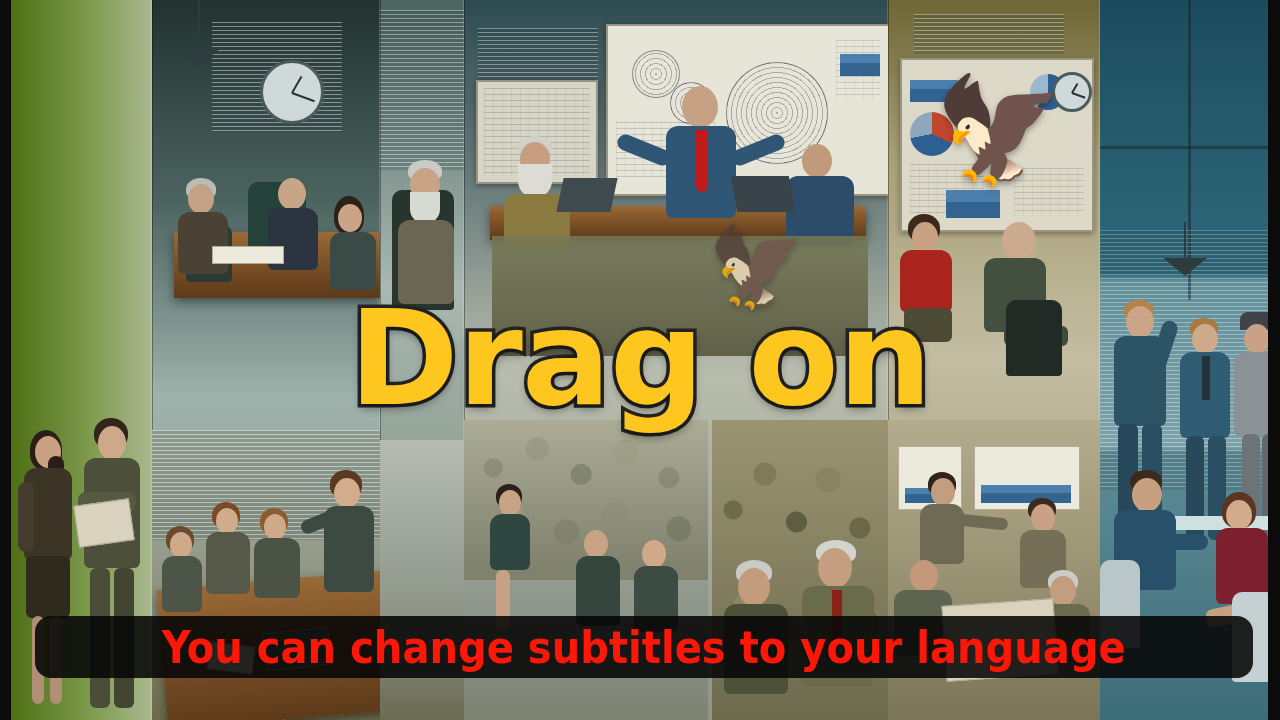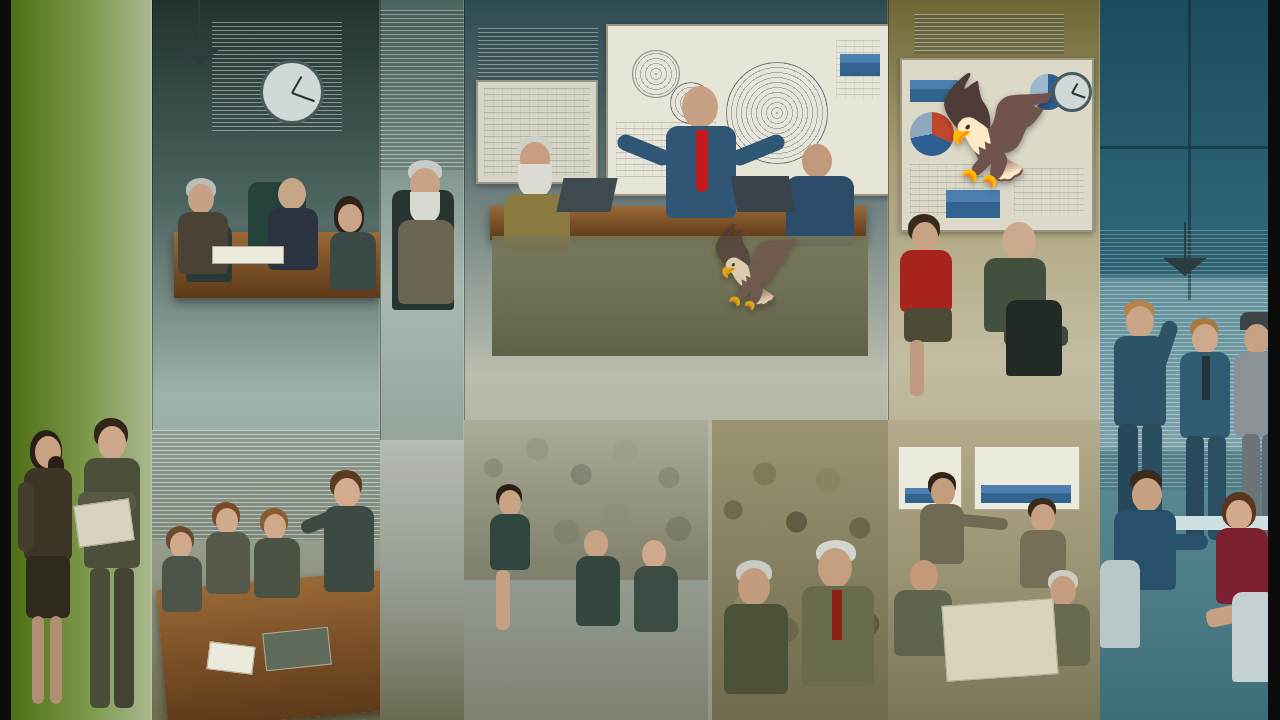--- a/index.html
+++ b/index.html
@@ -477,15 +477,19 @@
       </div>
       <div class="chair" style="left:0px; top:560px; width:40px; height:88px; background:#b9c7c9;"></div>
       <div class="chair" style="left:132px; top:592px; width:44px; height:90px; background:#c4d0d2;"></div>
     </div>
 
   </div>
 
   <div class="edge-left"></div>
   <div class="edge-right"></div>
 
-
+  <div class="title">Drag on</div>
+
+  <div class="subtitle-bar">
+    <span class="subtitle-text">You can change subtitles to your language</span>
+  </div>
 
 </div>
 
 </body></html>

